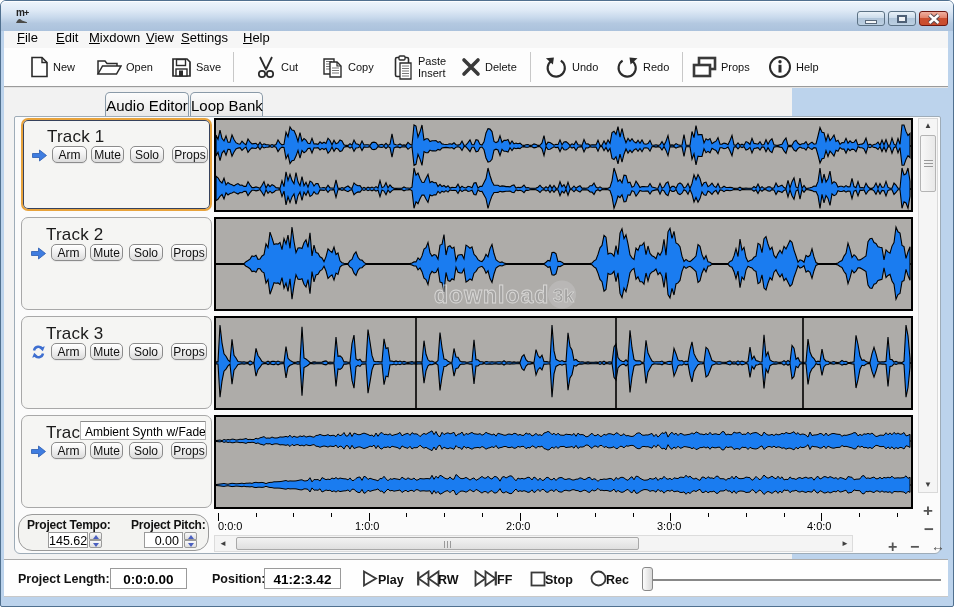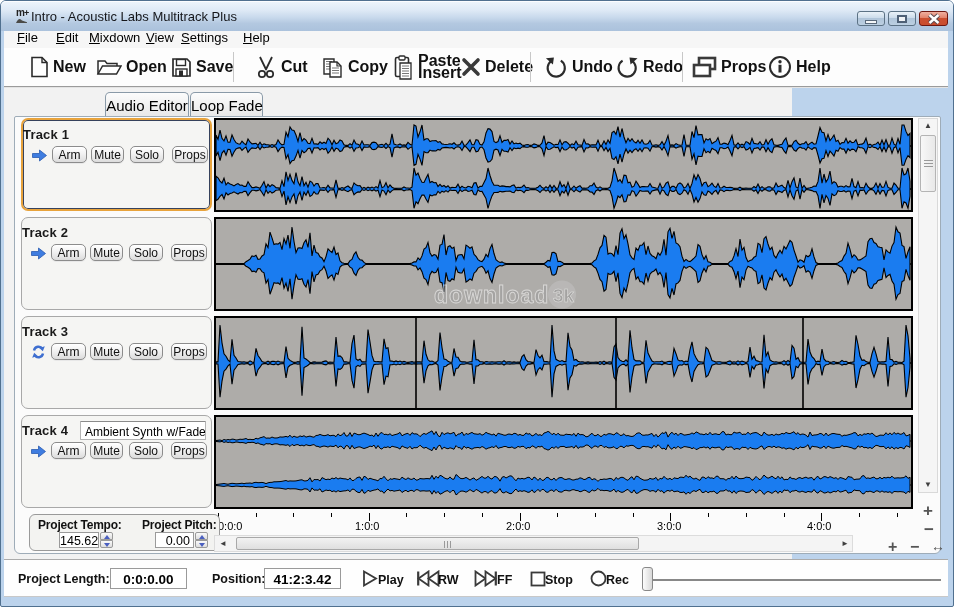--- a/index.html
+++ b/index.html
@@ -20,36 +20,36 @@
  border:1px solid #6e1710}
 
 #client{position:absolute;left:4px;top:31px;width:788px;height:566px;background:#f2f2f2}
 #menubar{position:absolute;left:0;top:0;width:944px;height:17px;background:#f6f6f6}
 .menu-item{position:absolute;top:-1px;font-size:13px;color:#000}
 .menu-item u{text-decoration:underline}
 #toolbar{position:absolute;left:0;top:17px;width:944px;height:39px;background:#fdfdfd;
  border-bottom:1px solid #9b9b9b;box-shadow:0 1px 0 #e4e4e4}
 .tbtn{position:absolute;top:3px;height:32px;display:flex;align-items:center}
 .tbtn svg{display:block}
-.tlabel{font-size:16px;font-weight:bold;color:#111;margin-left:4px;line-height:12px}
+.tlabel{font-size:11px;font-weight:normal;color:#111;margin-left:4px;line-height:12px}
 .tsep{position:absolute;top:4px;width:1px;height:30px;background:#c8c8c8}
 
 .tab{position:absolute;top:61px;height:24px;font-size:15px;color:#000;white-space:nowrap;
  border:1px solid #8a9aa8;border-bottom:none;border-radius:5px 5px 0 0;
  background:linear-gradient(#fcfcfc,#e8e8e8);text-align:center;padding-top:4px}
 #tab1{left:13px;width:87px;top:60px;font-weight:bold;background:#fbfbfb;border-top:3px solid #f2a73c;
  z-index:5;height:28px;box-shadow:1px 0 1px rgba(0,0,0,.15)}
 
 #panel{position:absolute;left:10px;top:85px;width:927px;height:438px;background:#fbfbfb;
  border:1px solid #9eacb8;border-radius:2px 2px 6px 6px}
 
 .tpanel{position:absolute;left:6px;width:191px;height:93px;background:#f5f5f3;
  border:1px solid #a8a8a8;border-radius:7px}
 .tpanel.sel{border:2px solid #e8a33c;box-shadow:inset 0 0 0 1px #36425c}
-.tname{position:absolute;left:0;top:7px;font-size:13px;font-weight:bold;color:#1a1a1a;letter-spacing:.2px}
+.tname{position:absolute;left:24px;top:7px;font-size:17px;font-weight:normal;color:#1a1a1a;letter-spacing:.2px}
 .tinput{position:absolute;left:58px;top:5px;width:126px;height:19px;background:#fff;
  border:1px solid #b4b4b4;border-top-color:#8a8a8a;font-size:12px;color:#000;
  padding:3px 0 0 4px;border-radius:1px;white-space:nowrap;overflow:hidden}
 .sbtn{position:absolute;top:0;height:17px;border:1px solid #8c8c8c;border-radius:5px;
  background:linear-gradient(#ffffff 0%,#f2f2f2 45%,#dcdcdc 100%);
  box-shadow:inset 0 1px 0 #fff,0 1px 0 #e8e8e8;
  font-size:12px;color:#111;text-align:center;padding-top:1px}
 .ticon{position:absolute;left:9px;top:28px}
 
 .wbox{position:absolute;left:199px;width:699px;height:94px;background:#aeaca9;border:2px solid #000}
@@ -64,22 +64,22 @@
 #vthumb{position:absolute;left:1px;top:16px;width:16px;height:57px;
  background:linear-gradient(90deg,#f8f8f8,#e8e8e8);border:1px solid #b4b4b4;border-radius:2px}
 .grip-h{position:absolute;left:3px;width:9px;height:1px;background:#9a9a9a}
 #hscroll{position:absolute;left:199px;top:418px;width:639px;height:17px;background:#f4f4f4;
  border:1px solid #dcdcdc}
 #hthumb{position:absolute;left:21px;top:1px;width:403px;height:13px;
  background:linear-gradient(#f2f2f2,#dfdfdf);border:1px solid #a8a8a8;border-radius:2px}
 .grip-v{position:absolute;top:3px;width:1px;height:7px;background:#9a9a9a}
 .zoomctl{position:absolute;color:#555;font-weight:bold}
 
-#tempo{position:absolute;left:14px;top:397px;width:191px;height:37px;background:#f3f3f1;
- border:1px solid #9a9a9a;border-radius:6px}
+#tempo{position:absolute;left:3px;top:397px;width:191px;height:37px;background:#f3f3f1;
+ border:1px solid #9a9a9a;border-radius:14px}
 .tempo-lab{position:absolute;top:3px;font-size:12px;font-weight:bold;color:#111;white-space:nowrap;letter-spacing:-.2px}
 .num-input{position:absolute;top:17px;height:16px;background:#fff;border:1px solid #9a9a9a;
  font-size:12.5px;color:#000;text-align:right;padding:1px 3px 0 0}
 .spin{position:absolute;top:17px;width:13px;height:16px}
 .spin .sb{position:absolute;left:0;width:13px;height:8px;background:linear-gradient(#fafafa,#dedede);
  border:1px solid #9a9a9a}
 .spin .sb.up{top:0;border-radius:2px 2px 0 0}
 .spin .sb.dn{top:8px;border-radius:0 0 2px 2px}
 .arr{position:absolute;left:3px;width:0;height:0;border-left:3px solid transparent;border-right:3px solid transparent}
 .arr.up{top:2px;border-bottom:4px solid #4a5fc0}
@@ -98,21 +98,20 @@
 
 #wmark{position:absolute;width:180px;height:36px;opacity:.62}
 </style></head><body>
 <div id="frame"></div>
 <div id="titlebar">
 <div class="abs" style="left:15px;top:6px"><svg width="14" height="17" viewBox="0 0 14 17">
         <text x="0" y="9" font-family="Liberation Sans" font-size="10" font-weight="bold" fill="#222">m</text>
         <text x="8" y="9" font-family="Liberation Sans" font-size="9" font-weight="bold" fill="#222">+</text>
         <path d="M0 16 Q3 9.5 6 13.5 L11 15.2 L11 16 Z" fill="#4a4a48"></path>
       </svg></div>
-<div id="title-text">Intro - Acoustic Labs Multitrack Plus</div>
 <div class="wbtn" id="btn-min" style="left:856px;width:28px">
       <div class="glyph" style="width:12px;height:4px;background:#f4f6f8;border:1px solid #58687a;margin-top:3px"></div>
     </div>
 <div class="wbtn" id="btn-max" style="left:887px;width:28px">
       <div class="glyph" style="width:10px;height:8px;border:2px solid #4e6076;background:#f0f3f6"></div>
     </div>
 <div class="wbtn" id="btn-close" style="left:918px;width:29px">
       <svg class="glyph" width="14" height="12" viewBox="0 0 14 12">
         <path d="M2.5 2 L11.5 10 M11.5 2 L2.5 10" stroke="#5c4a50" stroke-width="4.4"></path>
         <path d="M2.5 2 L11.5 10 M11.5 2 L2.5 10" stroke="#fff" stroke-width="2.4"></path>
@@ -212,21 +211,21 @@
           <circle cx="12" cy="6.8" r="1.7" fill="#2b2b2b"></circle>
           <path d="M12 9.8 V17.5" stroke="#2b2b2b" stroke-width="3"></path>
         </svg>
         <span class="tlabel">Help</span>
       </div>
 <div class="tsep" style="left:229px"></div>
 <div class="tsep" style="left:526px"></div>
 <div class="tsep" style="left:678px"></div>
 </div>
 <div class="tab" style="left:101px;width:84px">Audio Editor</div>
-<div class="tab" style="left:186px;width:73px">Loop Fade</div>
+<div class="tab" style="left:186px;width:73px">Loop Bank</div>
 <div id="panel">
 <div class="tpanel sel" style="top:1px">
 <div class="tname">Track&nbsp;1</div>
 <div class="ticon"><svg width="15" height="13" viewBox="0 0 15 13">
             <path d="M0.5 4.5 H7.5 V1 L14.5 6.5 L7.5 12 V8.5 H0.5 Z" fill="#3f7de0" stroke="#2a5bb0" stroke-width="0.8"></path>
           </svg></div>
 <div class="sbtn" style="left:29px;top:26px;width:35px">Arm</div>
 <div class="sbtn" style="left:68px;top:26px;width:33px">Mute</div>
 <div class="sbtn" style="left:107px;top:26px;width:34px">Solo</div>
 <div class="sbtn" style="left:149px;top:26px;width:36px">Props</div>

